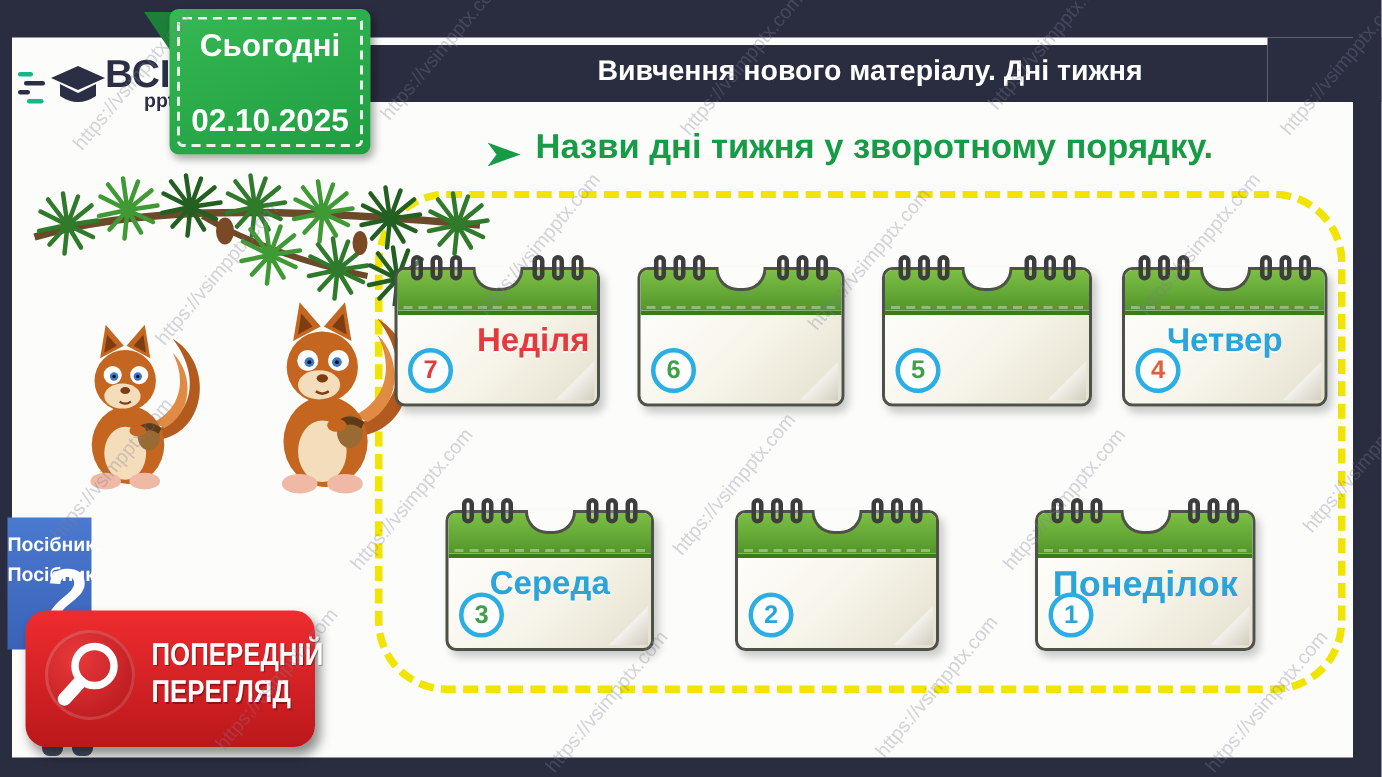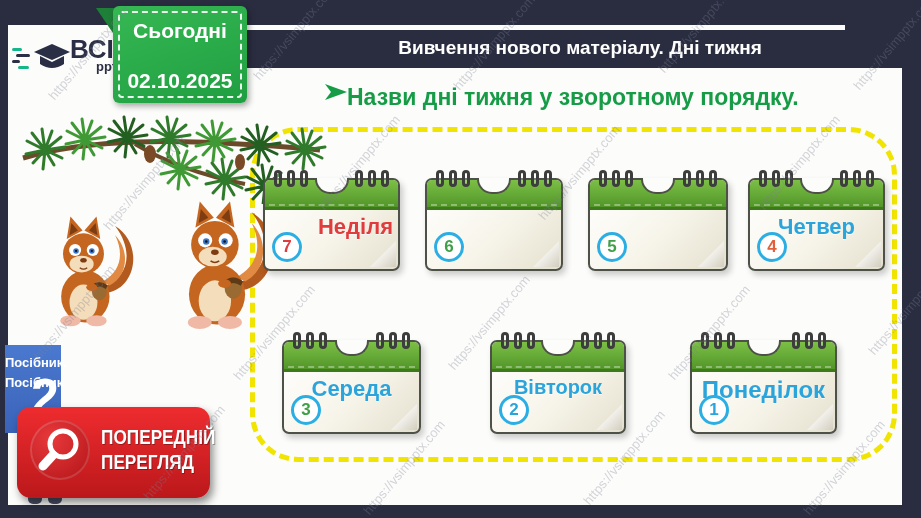--- a/index.html
+++ b/index.html
@@ -18,21 +18,21 @@
   #logo .sub{font-size:13px;font-weight:bold;color:#2b2f45;margin-left:26px;margin-top:-2px;}
   
   #fold{left:96px;top:8px;width:0;height:0;border-top:28px solid #1e8038;
       border-left:19px solid transparent;z-index:3;}
   #today{left:113px;top:6px;width:134px;height:97px;border-radius:6px;z-index:4;
       background:linear-gradient(160deg,#36b853,#1f9e41);box-shadow:2px 3px 6px rgba(0,0,0,.35);}
   #today::before{content:"";position:absolute;inset:5px;border:2px dashed rgba(255,255,255,.9);border-radius:4px;}
   #today .t1{margin-top:13px;text-align:center;color:#fff;font-size:21px;font-weight:bold;}
   #today .t2{margin-top:26px;text-align:center;color:#fff;font-size:21px;font-weight:bold;}
   
-  #heading-row{left:325px;top:84px;display:flex;align-items:flex-start;z-index:3;}
+  #heading-row{left:325px;top:84px;display:flex;align-items:flex-end;gap:10px;z-index:3;}
   #heading{color:#169c46;font-size:23px;font-weight:bold;}
   
   #frame{left:250px;top:127px;width:647px;height:335px;border:5px dashed #f0e400;
       border-radius:48px;z-index:2;box-sizing:border-box;}
   
   .card{position:absolute;z-index:3;background:linear-gradient(135deg,#ffffff 0%,#f7f5ea 55%,#e4e0ce 100%);
       border:2px solid #4d5147;border-radius:7px;box-shadow:3px 4px 6px rgba(0,0,0,.2);box-sizing:border-box;}
   .card-head{position:absolute;top:0;left:0;right:0;height:27px;border-radius:5px 5px 0 0;
       background:linear-gradient(#7cbf46,#52962a);border-bottom:3px solid #3c7a1a;}
   .card-head::after{content:"";position:absolute;left:4px;right:4px;bottom:1px;
@@ -47,21 +47,21 @@
       text-shadow:0 1px 0 rgba(255,255,255,.7);}
   .num{position:absolute;left:7px;bottom:7px;width:30px;height:30px;border:3px solid #2aaee3;
       border-radius:50%;background:#fff;display:flex;align-items:center;justify-content:center;
       font-size:17px;font-weight:bold;box-sizing:border-box;}
   .curl{position:absolute;right:2px;bottom:2px;width:26px;height:26px;opacity:.85;
       background:linear-gradient(315deg,#cfcabb 0%,#ffffff 65%);clip-path:polygon(100% 0,100% 100%,0 100%);}
   .c7{left:263px;top:178px;width:137px;height:93px}
   .c6{left:425px;top:178px;width:138px;height:93px}
   .c5{left:588px;top:178px;width:140px;height:93px}
   .c4{left:748px;top:178px;width:137px;height:93px}
-  .c3{left:282px;top:340px;width:139px;height:94px}
+  .c3{left:297px;top:340px;width:139px;height:94px}
   .c2{left:490px;top:340px;width:136px;height:94px}
   .c1{left:690px;top:340px;width:147px;height:94px}
   .c5 .day{font-size:20px}.c2 .day{font-size:20px}.c1 .day{font-size:24px}
   
   #pine{left:15px;top:92px;z-index:2;}
   #squirrels{left:48px;top:195px;z-index:2;}
   
   #manual{left:5px;top:345px;width:56px;height:88px;background:linear-gradient(180deg,#4a79cf,#3a63b8);
       z-index:4;color:#fff;text-align:left;font-weight:bold;font-size:13px;line-height:1.5;padding-top:8px;box-sizing:border-box;}
   #manual-num{left:5px;top:368px;width:80px;text-align:center;font-size:50px;font-weight:bold;color:#fff;z-index:4;}
@@ -207,21 +207,20 @@
       <i></i>
       <i></i>
     </span>
   <span class="rg r">
       <i></i>
       <i></i>
       <i></i>
     </span>
   <div class="notch"></div>
   <div class="curl"></div>
-  <div class="day" style="color: rgb(43, 164, 220);">Вівторок</div>
   <div class="num" style="color: rgb(43, 164, 220);">2</div>
 </div>
 <div class="card c1">
   <div class="card-head"></div>
   <span class="rg l">
       <i></i>
       <i></i>
       <i></i>
     </span>
   <span class="rg r">

